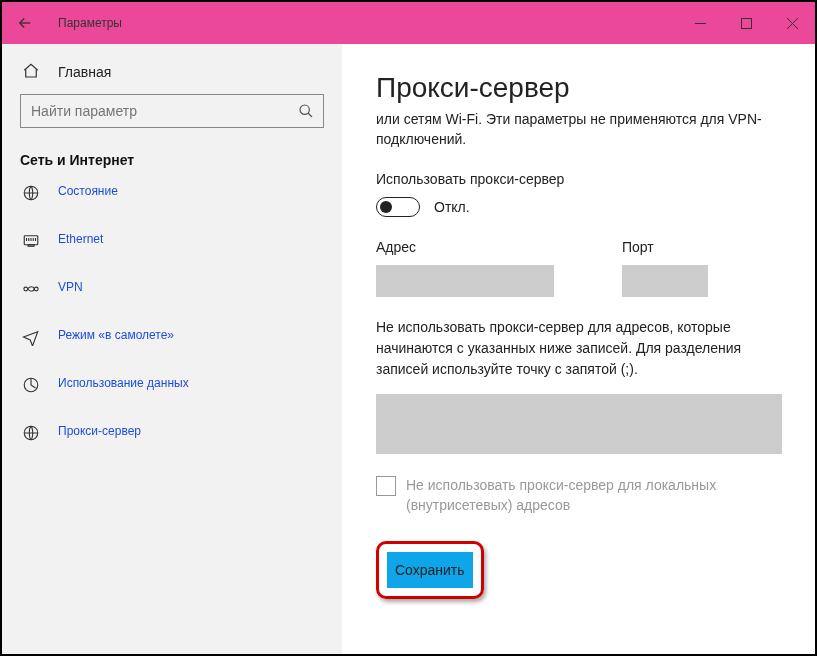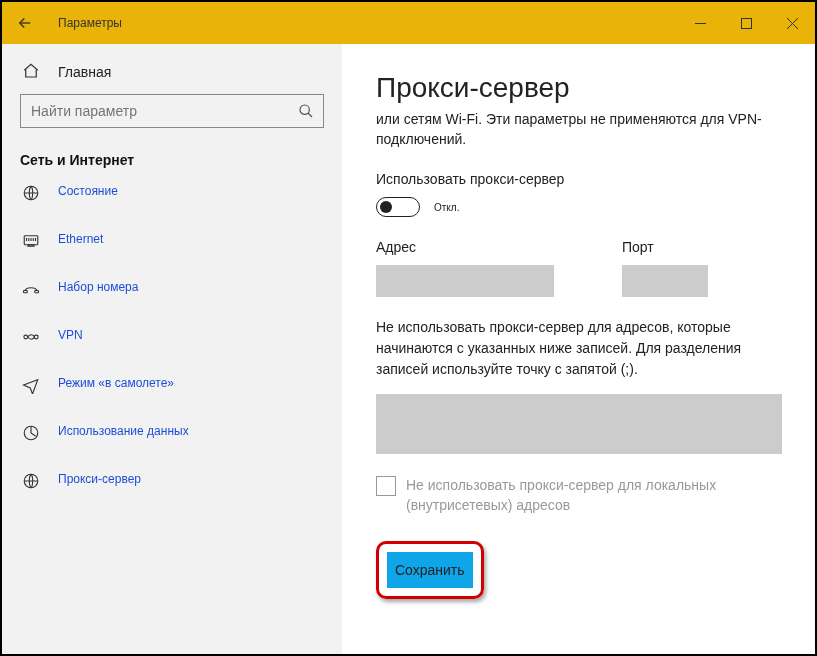--- a/index.html
+++ b/index.html
@@ -3,21 +3,21 @@
   <meta charset="utf-8">
   <style>
     * { box-sizing: border-box; margin: 0; padding: 0; font-family: "Segoe UI", Arial, sans-serif; }
     body { background: #fff; }
     .window {
       width: 817px; height: 656px; border: 2px solid #000; position: relative;
       display: flex; flex-direction: column; background: #fff;
     }
     .titlebar {
       height: 42px; display: flex; align-items: center; padding-left: 14px;
-      background: #eab308;
+      background: #ec4899;
     }
     .titlebar .back { width: 28px; text-align: center; font-size: 18px; color: #333; cursor: pointer; }
     .titlebar .title { font-size: 12px; color: #333; margin-left: 14px; }
     .win-controls { margin-left: auto; display: flex; }
     .win-controls .ctrl { width: 46px; height: 42px; display: flex; align-items: center; justify-content: center; font-size: 13px; color: #333; cursor: pointer; }
     .body { flex: 1; display: flex; overflow: hidden; }
     .sidebar { width: 340px; background: #f2f2f2; display: flex; flex-direction: column; padding: 10px 0 0 0; }
     .home-row { display: flex; align-items: flex-end; padding: 8px 18px 14px 18px; font-size: 14px; color: #222; cursor: pointer; }
     .home-row .icon { width: 22px; display: inline-flex; justify-content: center; margin-right: 16px; }
     .search-wrap { padding: 0 18px 16px 18px; }
@@ -36,21 +36,21 @@
     .content { flex: 1; padding: 28px 34px 20px 34px; overflow: hidden; color: #222; }
     .page-title { font-size: 28px; font-weight: 400; margin-bottom: 6px; }
     .desc { font-size: 14px; color: #222; line-height: 1.4; margin-bottom: 22px; max-width: 410px; }
     .field-label { font-size: 14px; margin-bottom: 10px; }
     .toggle-row { display: flex; align-items: center; margin-bottom: 22px; }
     .toggle {
       width: 44px; height: 20px; border: 1.5px solid #222; border-radius: 10px;
       position: relative; cursor: pointer; background: #fff;
     }
     .toggle .knob { width: 12px; height: 12px; border-radius: 50%; background: #222; position: absolute; top: 2.5px; left: 3px; }
-    .toggle-state { font-size: 10px; margin-left: 14px; }
+    .toggle-state { font-size: 14px; margin-left: 14px; }
     .row-ap { display: flex; gap: 68px; margin-bottom: 20px; }
     .col { display: flex; flex-direction: column; }
     .col .lbl { font-size: 14px; margin-bottom: 10px; }
     .text-input { height: 32px; border: none; background: #ccc; }
     .addr-input { width: 178px; }
     .port-input { width: 86px; }
     .bypass-desc { font-size: 14px; line-height: 1.5; max-width: 410px; margin-bottom: 14px; }
     .bypass-box { width: 406px; height: 60px; background: #ccc; border: none; resize: none; margin-bottom: 18px; }
     .checkbox-row { display: flex; align-items: flex-start; gap: 10px; margin-bottom: 26px; color: #999; max-width: 410px; }
     .checkbox { width: 20px; height: 20px; border: 1.5px solid #999; flex-shrink: 0; cursor: pointer; }
@@ -139,30 +139,20 @@
                 <line x1="12" y1="8" x2="12" y2="12"></line>
                 <line x1="15" y1="8" x2="15" y2="12"></line>
                 <line x1="18" y1="8" x2="18" y2="12"></line>
               </svg>
           </span>
           <span>Ethernet</span>
         </div>
         <div class="nav-item">
           <span class="icon">
             <svg width="18" height="18" viewBox="0 0 24 24" fill="none" stroke="#333" stroke-width="1.5">
-                <path d="M4 14c2-5 14-5 16 0"></path>
-                <rect x="2" y="14" width="5" height="3" rx="1"></rect>
-                <rect x="17" y="14" width="5" height="3" rx="1"></rect>
-              </svg>
-          </span>
-          <span>Набор номера</span>
-        </div>
-        <div class="nav-item">
-          <span class="icon">
-            <svg width="18" height="18" viewBox="0 0 24 24" fill="none" stroke="#333" stroke-width="1.5">
                 <circle cx="5" cy="12" r="2.5"></circle>
                 <circle cx="19" cy="12" r="2.5"></circle>
                 <path d="M7.5 12c3-4 8-4 9 0"></path>
                 <path d="M7.5 12c3 4 8 4 9 0"></path>
               </svg>
           </span>
           <span>VPN</span>
         </div>
         <div class="nav-item">
           <span class="icon">

